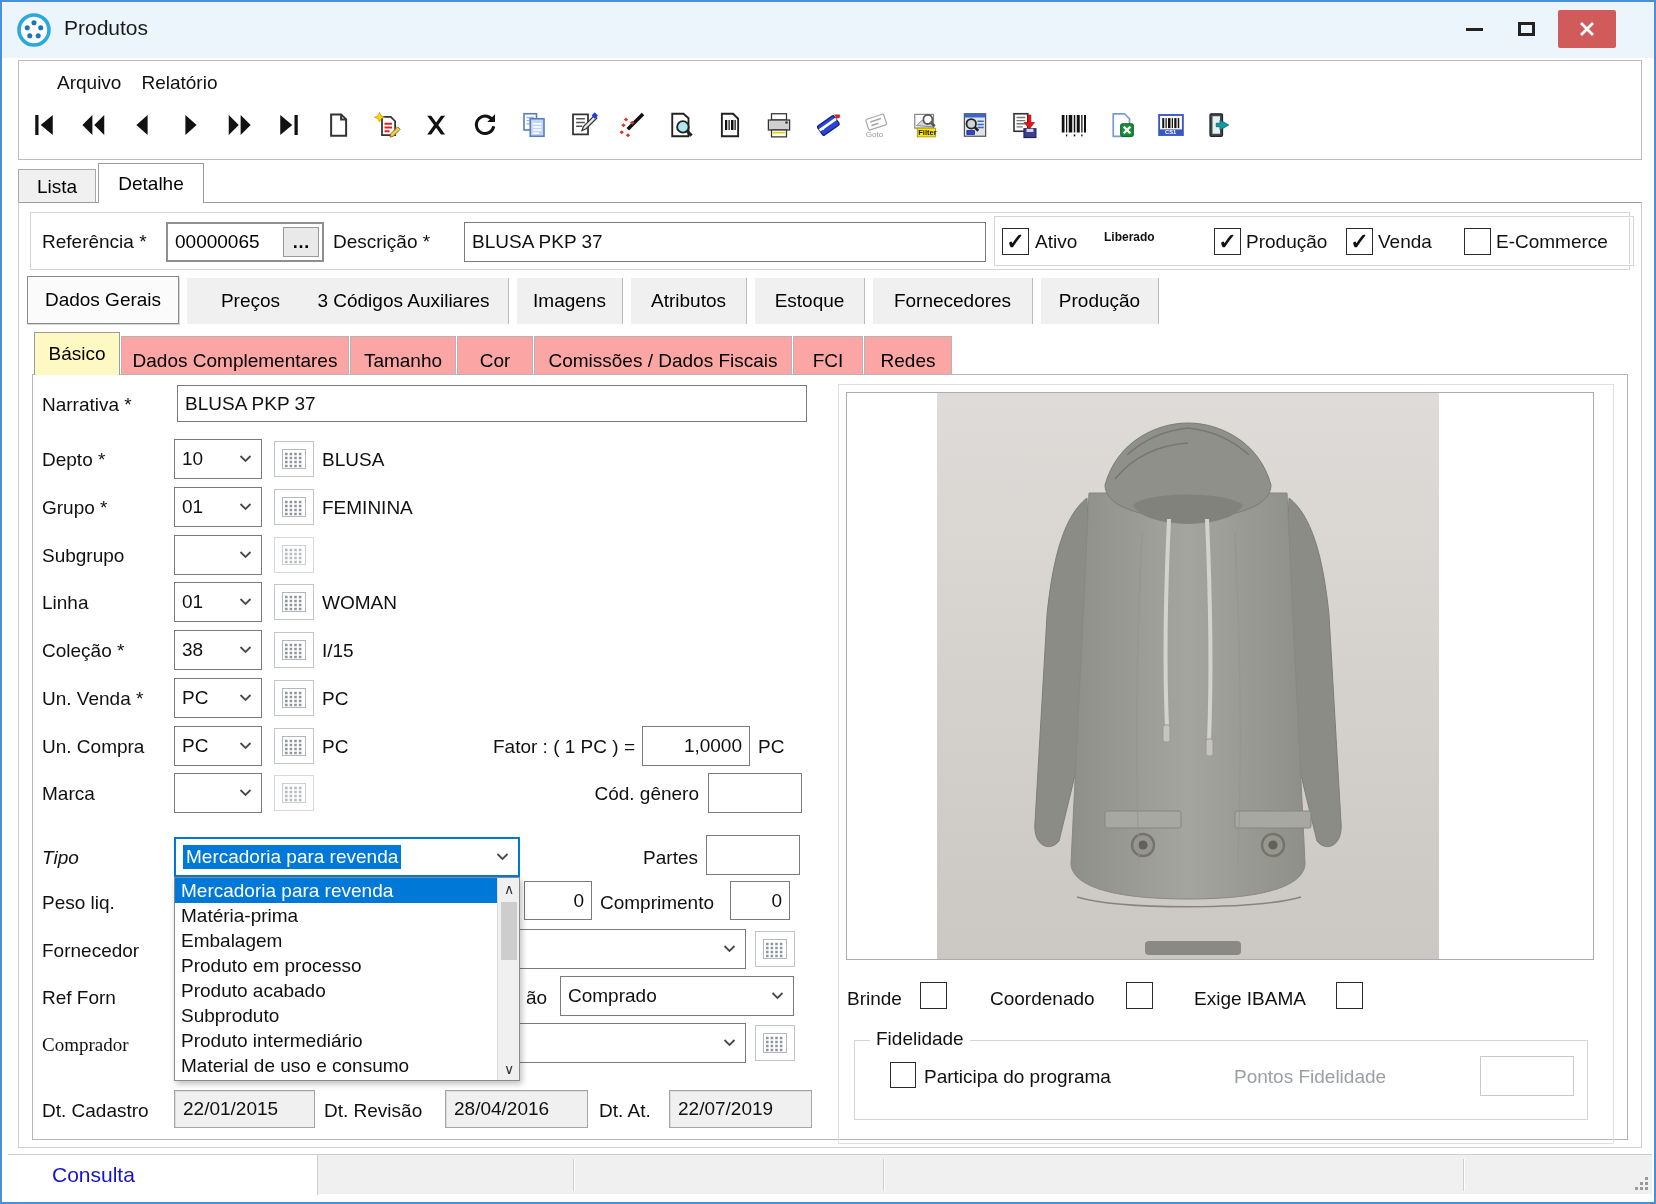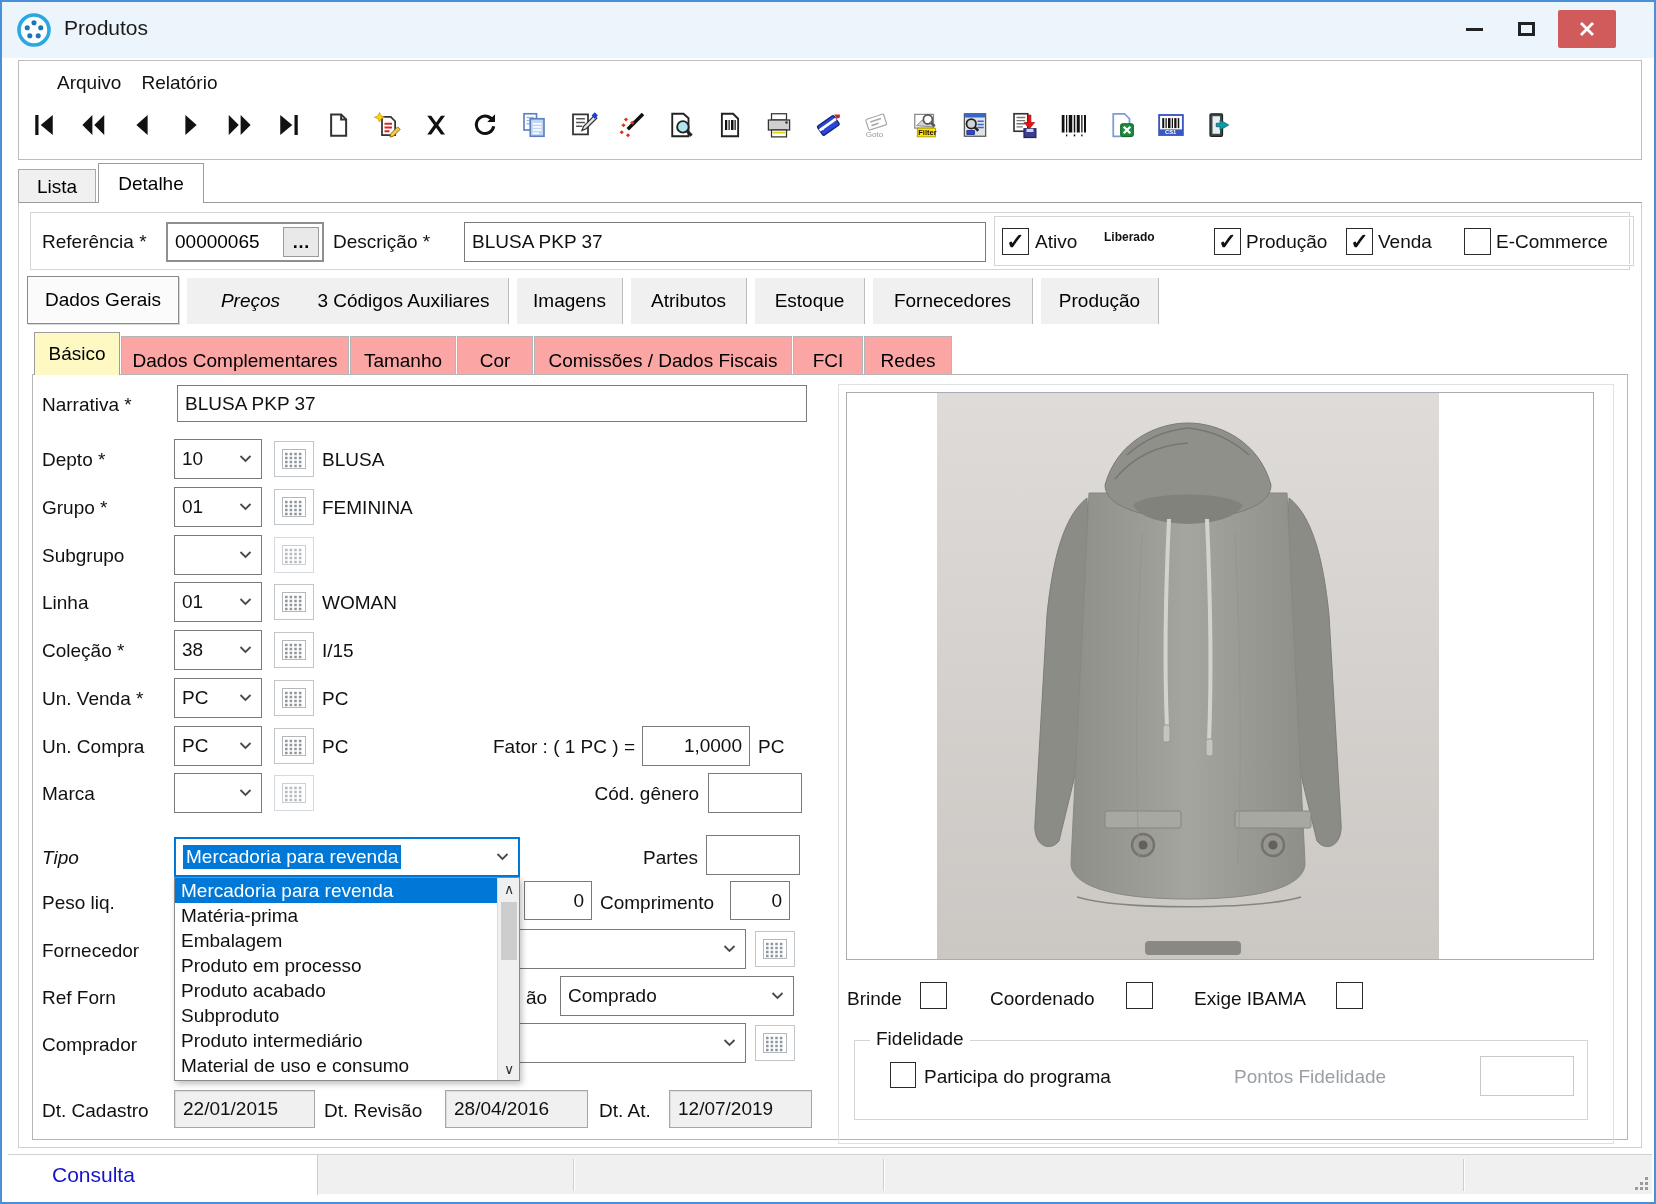--- a/index.html
+++ b/index.html
@@ -321,21 +321,21 @@
   <span class="abs lbl" style="left:1033px;top:229px;">Ativo</span>
   <span class="abs lbl" style="left:1102px;top:228px;font-weight:bold;font-size:12px;">Liberado</span>
   <div class="abs cb" style="left:1212px;top:226px;">✓</div>
   <span class="abs lbl" style="left:1244px;top:229px;">Produção</span>
   <div class="abs cb" style="left:1344px;top:226px;">✓</div>
   <span class="abs lbl" style="left:1376px;top:229px;">Venda</span>
   <div class="abs cb" style="left:1462px;top:226px;"></div>
   <span class="abs lbl" style="left:1494px;top:229px;">E-Commerce</span>
 
   <div class="tab2 active" style="left:25px;width:152px;">Dados Gerais</div>
-  <div class="tab2" style="left:185px;width:128px;font-style:italic;">Preços</div>
+  <div class="tab2" style="left:185px;width:128px;">Preços</div>
   <div class="tab2" style="left:297px;width:210px;">3 Códigos Auxiliares</div>
   <div class="tab2" style="left:515px;width:106px;">Imagens</div>
   <div class="tab2" style="left:629px;width:116px;">Atributos</div>
   <div class="tab2" style="left:753px;width:110px;">Estoque</div>
   <div class="tab2" style="left:871px;width:160px;">Fornecedores</div>
   <div class="tab2" style="left:1039px;width:118px;">Produção</div>
 
   <div class="tab3 active" style="left:32px;width:86px;">Básico</div>
   <div class="tab3 inactive" style="left:119px;width:228px;">Dados Complementares</div>
   <div class="tab3 inactive" style="left:348px;width:106px;">Tamanho</div>
@@ -542,21 +542,21 @@
   <span class="abs lbl" style="left:524px;top:985px;">ão</span>
   <div class="combo" style="left:558px;top:974px;width:234px;height:40px;">
       <span>Comprado</span>
       <span class="chev">
         <svg width="13" height="9" viewBox="0 0 13 9">
           <path d="M1.5 1.5 6.5 6.5 11.5 1.5" fill="none" stroke="#4a4a4a" stroke-width="1.8"></path>
         </svg>
       </span>
     </div>
 
-  <span class="abs lbl" style="left:40px;top:1032px;">Comprador</span>
+  <span class="abs lbl" style="left:40px;top:1032px;font-family:Liberation Serif, serif;">Comprador</span>
   <div class="combo" style="left:172px;top:1021px;width:572px;height:40px;">
       <span></span>
       <span class="chev">
         <svg width="13" height="9" viewBox="0 0 13 9">
           <path d="M1.5 1.5 6.5 6.5 11.5 1.5" fill="none" stroke="#4a4a4a" stroke-width="1.8"></path>
         </svg>
       </span>
     </div>
   <div class="gridbtn" style="left:753px;top:1023px;width:40px;height:36px;">
       <svg width="24" height="20" viewBox="0 0 24 20">
@@ -565,21 +565,21 @@
           <path d="M3 5h18M3 9h18M3 13h18M3 17h18"></path>
         </g>
       </svg>
     </div>
 
   <span class="abs lbl" style="left:40px;top:1098px;">Dt. Cadastro</span>
   <div class="datebox" style="left:172px;top:1088px;width:141px;">22/01/2015</div>
   <span class="abs lbl" style="left:322px;top:1098px;">Dt. Revisão</span>
   <div class="datebox" style="left:443px;top:1088px;width:143px;">28/04/2016</div>
   <span class="abs lbl" style="left:597px;top:1098px;">Dt. At.</span>
-  <div class="datebox" style="left:667px;top:1088px;width:143px;">12/07/2019</div>
+  <div class="datebox" style="left:667px;top:1088px;width:143px;">22/07/2019</div>
 
   <div class="abs ddlist">
     <div class="dditem sel">Mercadoria para revenda</div>
     <div class="dditem">Matéria-prima</div>
     <div class="dditem">Embalagem</div>
     <div class="dditem">Produto em processo</div>
     <div class="dditem">Produto acabado</div>
     <div class="dditem">Subproduto</div>
     <div class="dditem">Produto intermediário</div>
     <div class="dditem">Material de uso e consumo</div>

